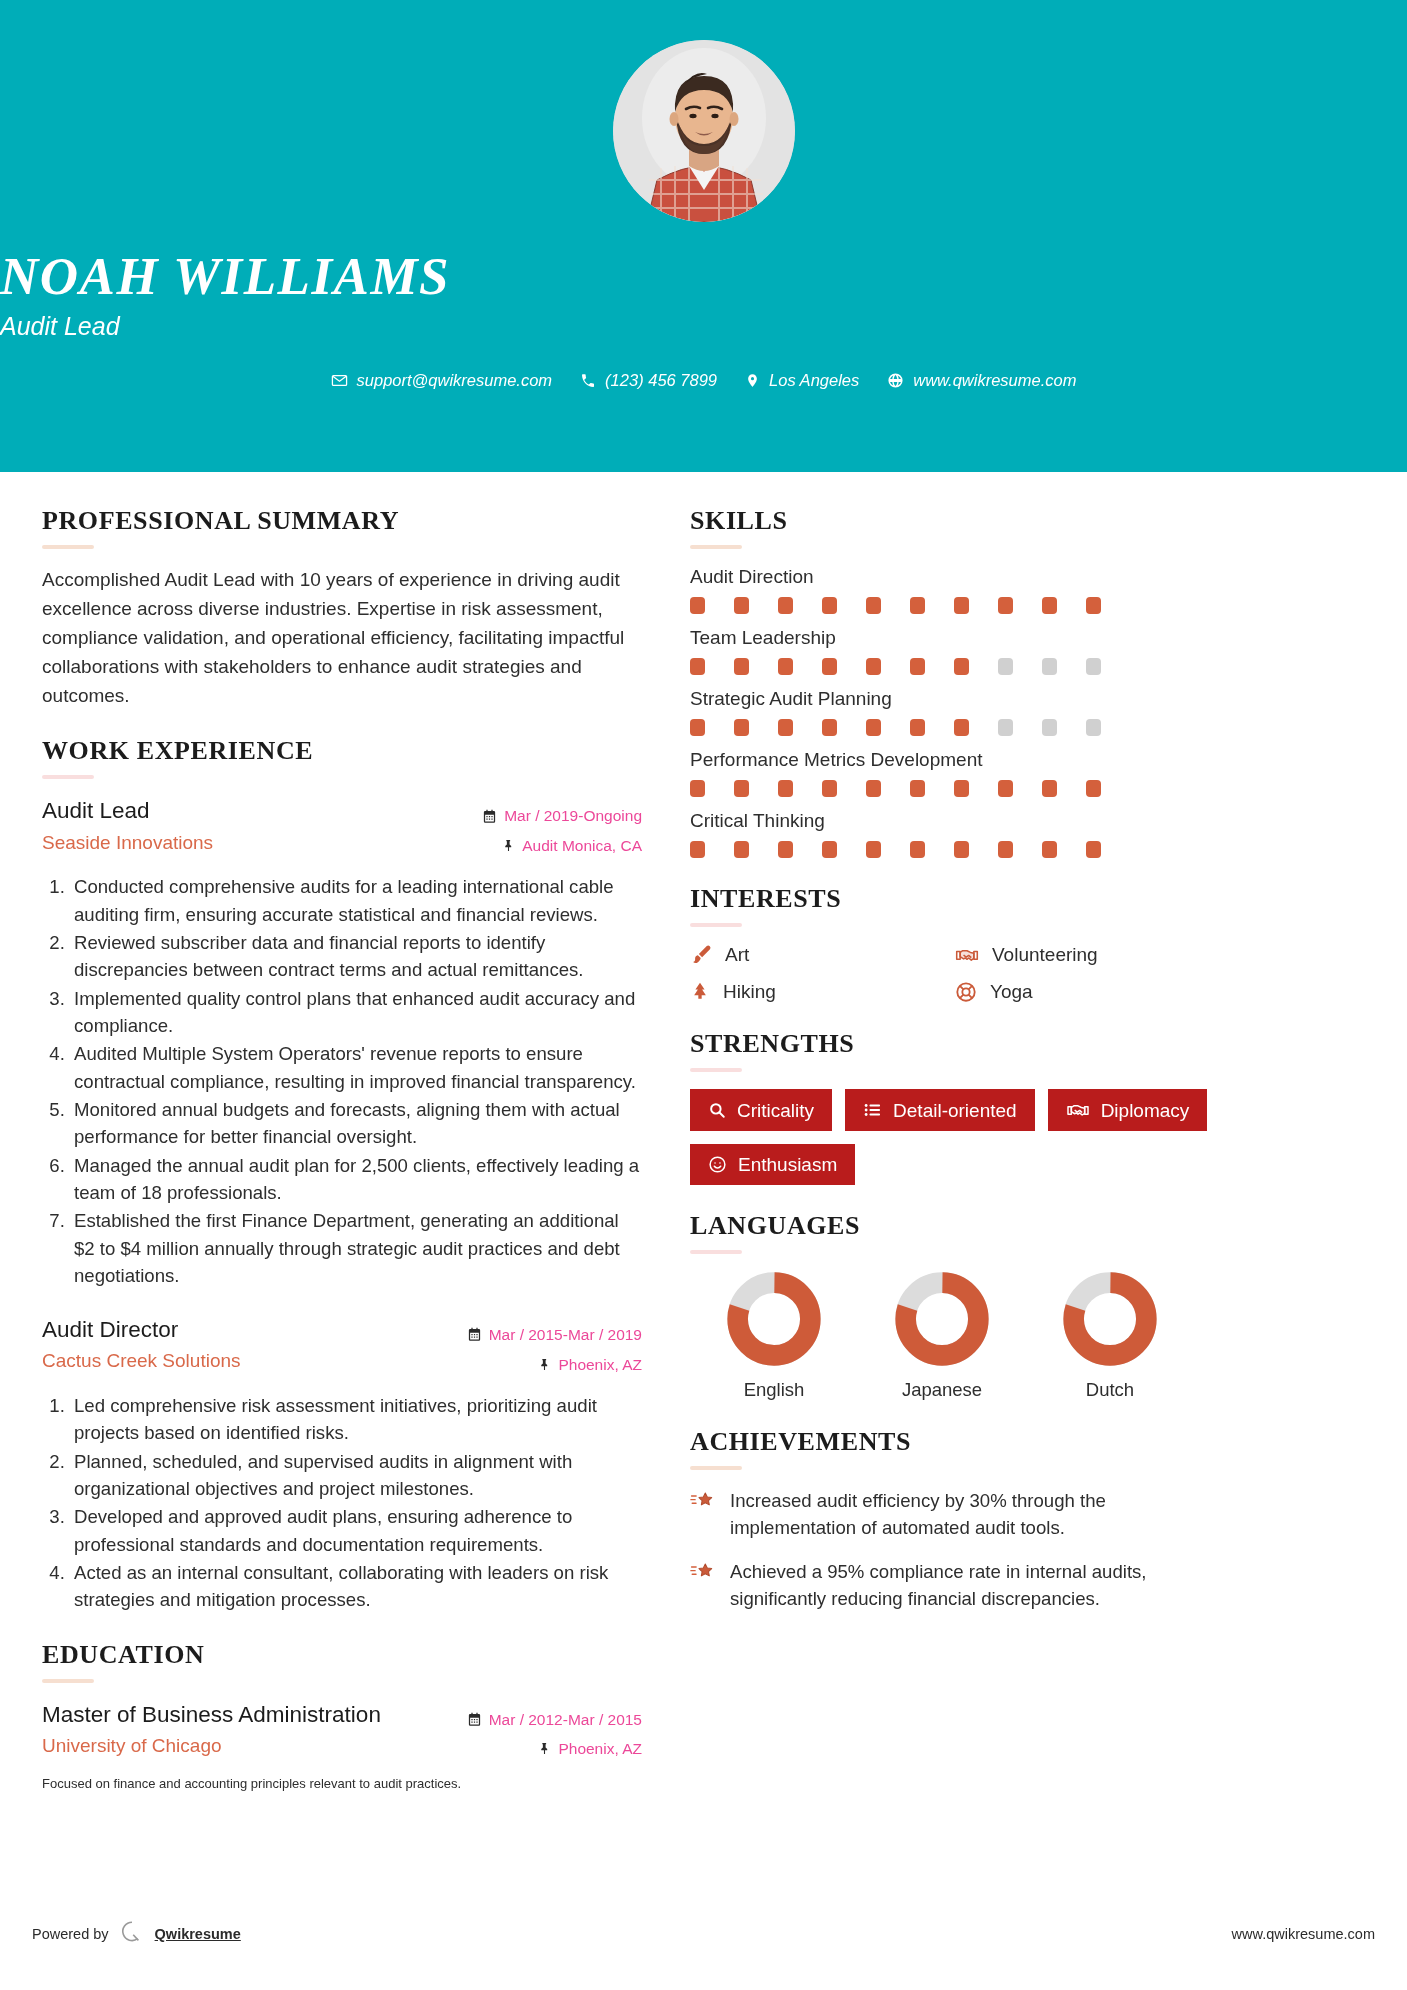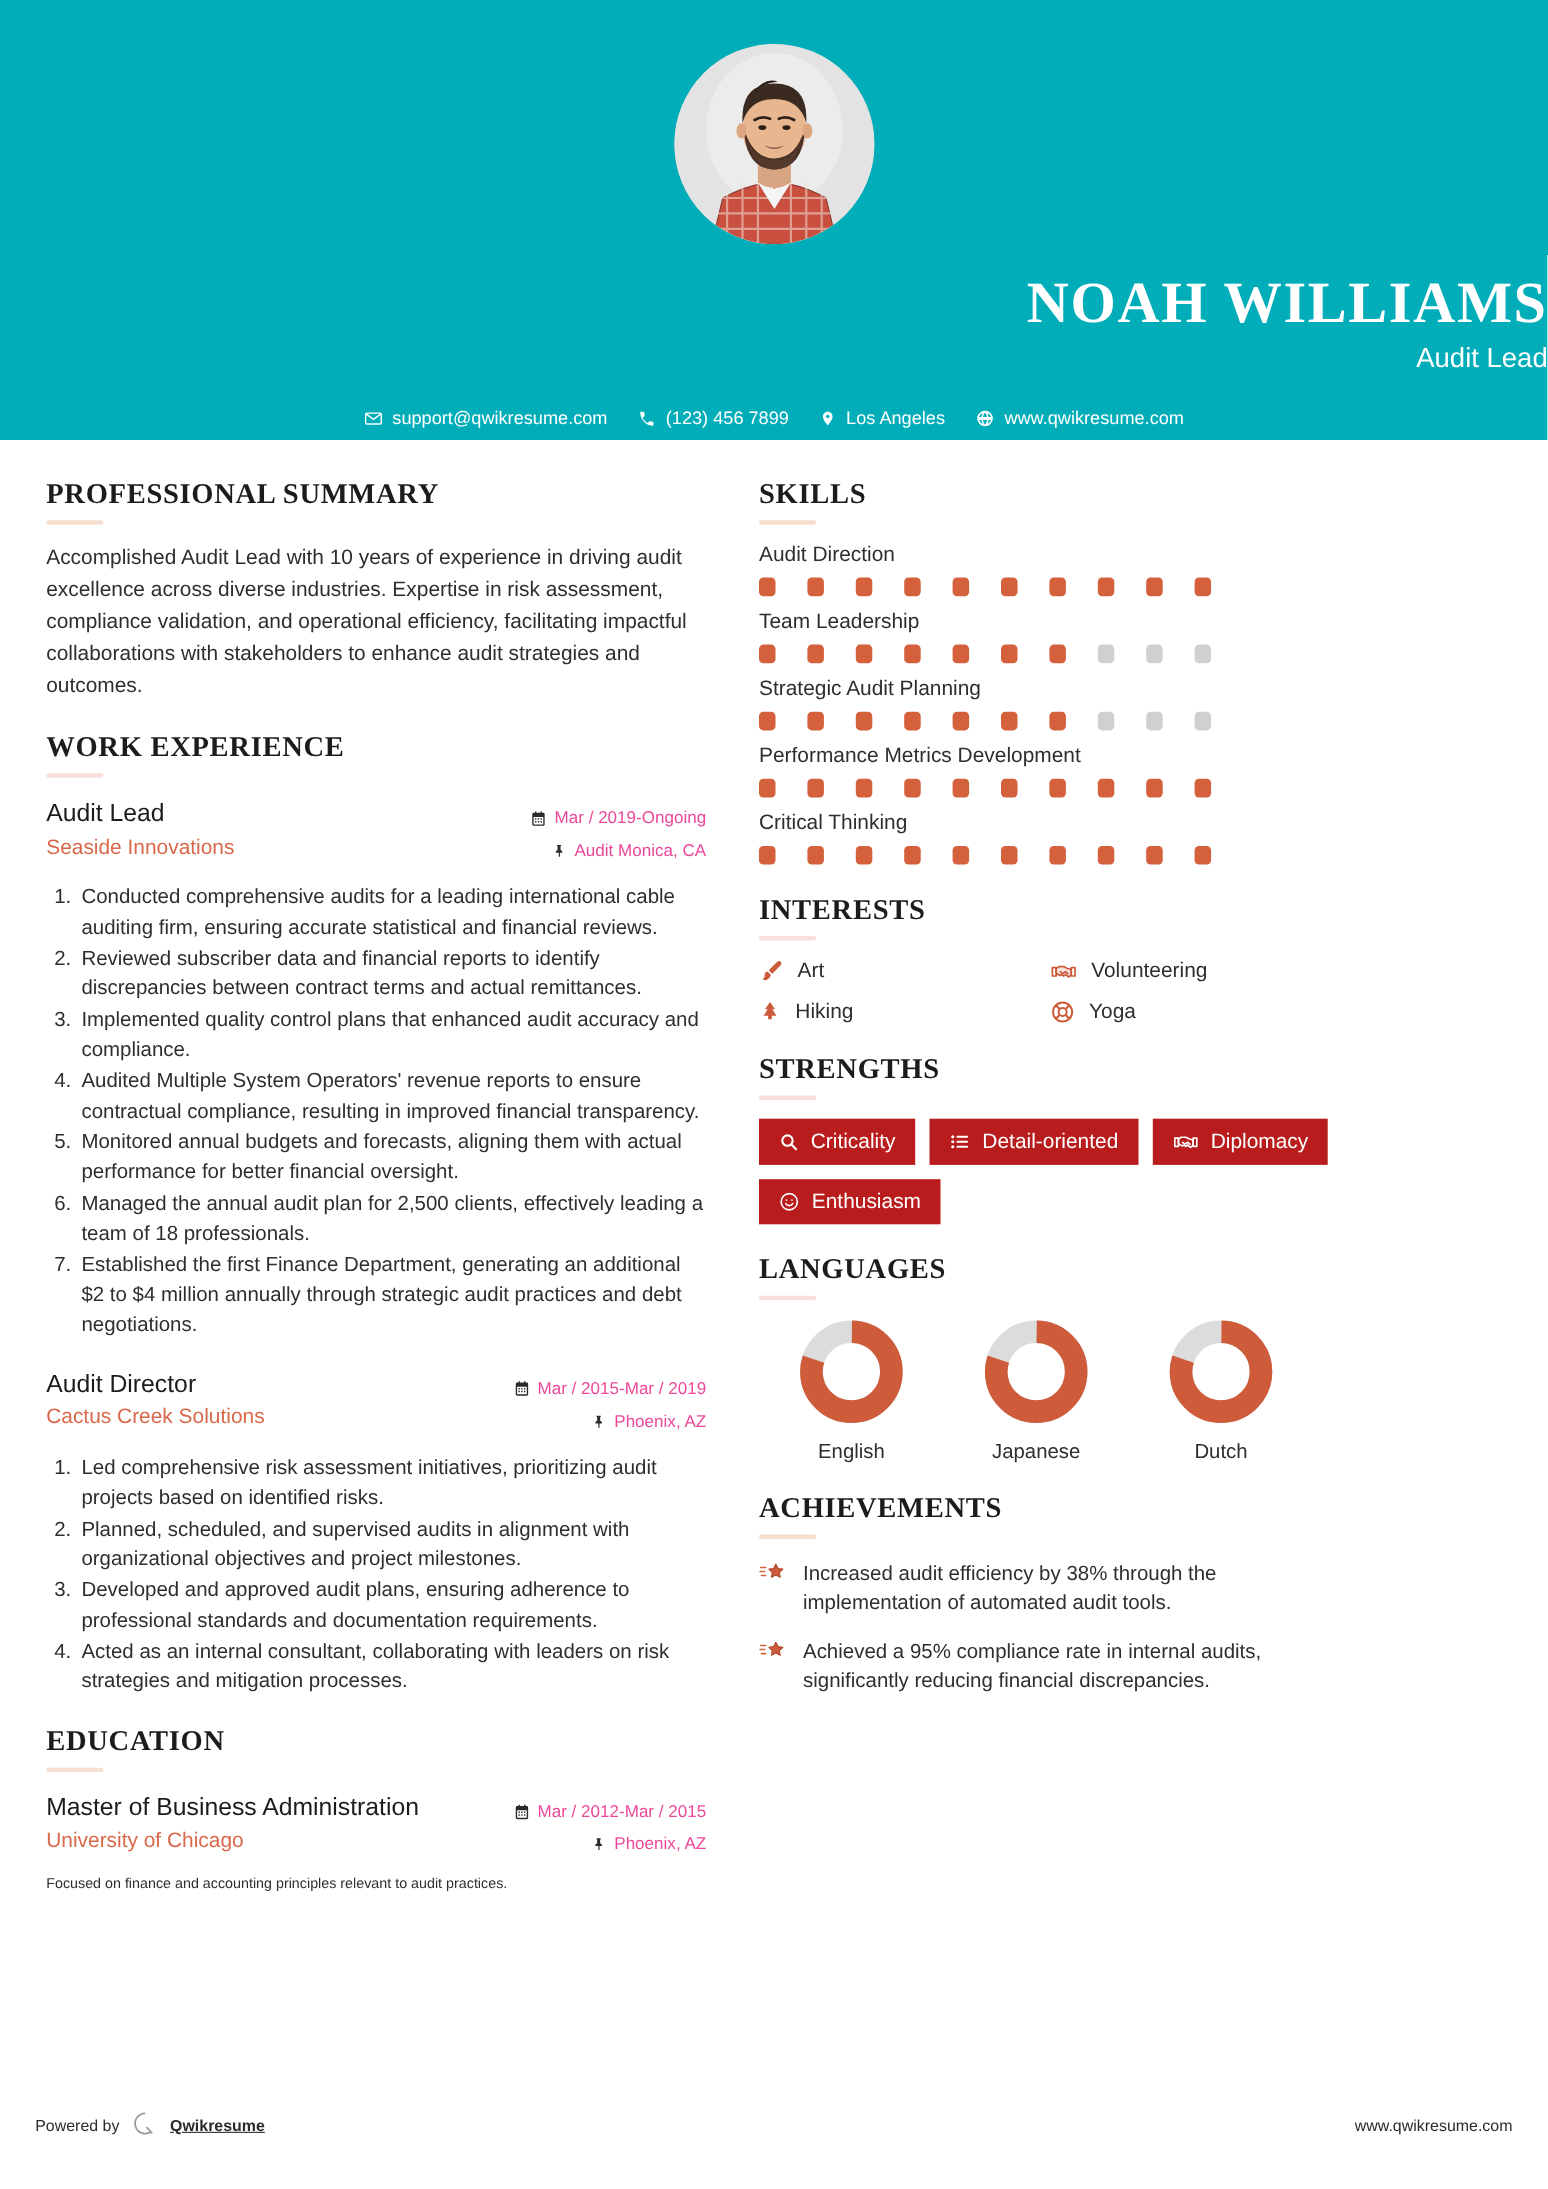--- a/index.html
+++ b/index.html
@@ -13,24 +13,25 @@
     position: relative;
     width: 1407px;
     height: 1990px;
     background: #ffffff;
     overflow: hidden;
   }
 
   
   .header {
     background: #00adb8;
-    height: 400px;
+    height: 472px;
     padding-top: 40px;
-    text-align: right;
+    text-align: left;
     color: #ffffff;
+    font-style: italic;
   }
   .avatar {
     width: 182px;
     height: 182px;
     border-radius: 50%;
     margin: 0 auto;
     overflow: hidden;
     position: relative;
     background: #dcdcdc;
   }
@@ -676,21 +677,21 @@
         <div class="sec-title">ACHIEVEMENTS</div>
         <div class="sec-rule"></div>
 
         <div class="ach">
           <span class="ach-icon">
             <svg width="26" height="22" viewBox="0 0 28 24" fill="none">
               <path d="M16.5 3.2l2.2 4.3 4.8.7-3.5 3.3.9 4.7-4.4-2.3-4.3 2.3.8-4.7-3.4-3.3 4.7-.7 2.2-4.3z" fill="#cb5b3a" stroke="#b04a2c" stroke-width="1.1" stroke-linejoin="round"></path>
               <path d="M1.5 6.5h5M0.8 10.5h4.6M2.2 14.5h4.2" stroke="#d4603c" stroke-width="1.5" stroke-linecap="round"></path>
             </svg>
           </span>
-          <span class="ach-text">Increased audit efficiency by 38% through the implementation of automated audit tools.</span>
+          <span class="ach-text">Increased audit efficiency by 30% through the implementation of automated audit tools.</span>
         </div>
         <div class="ach">
           <span class="ach-icon">
             <svg width="26" height="22" viewBox="0 0 28 24" fill="none">
               <path d="M16.5 3.2l2.2 4.3 4.8.7-3.5 3.3.9 4.7-4.4-2.3-4.3 2.3.8-4.7-3.4-3.3 4.7-.7 2.2-4.3z" fill="#cb5b3a" stroke="#b04a2c" stroke-width="1.1" stroke-linejoin="round"></path>
               <path d="M1.5 6.5h5M0.8 10.5h4.6M2.2 14.5h4.2" stroke="#d4603c" stroke-width="1.5" stroke-linecap="round"></path>
             </svg>
           </span>
           <span class="ach-text">Achieved a 95% compliance rate in internal audits, significantly reducing financial discrepancies.</span>
         </div>

